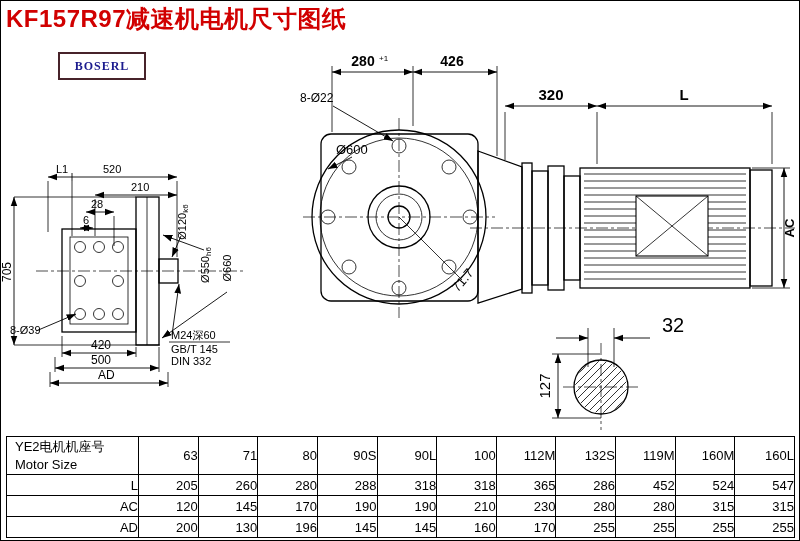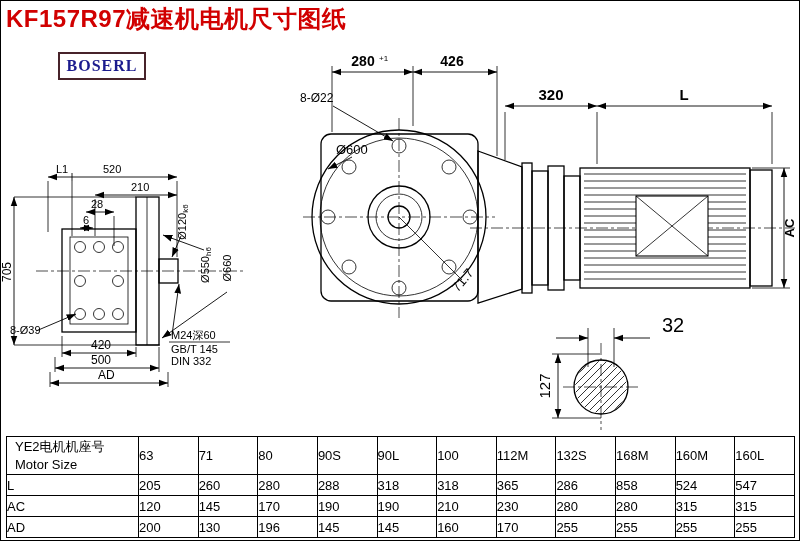--- a/index.html
+++ b/index.html
@@ -1,33 +1,33 @@
 <!DOCTYPE html>
 <html><head>
 <meta charset="utf-8">
 <style>
   *{margin:0;padding:0;box-sizing:border-box}
   html,body{background:#9a9a9a}
   body{font-family:"Liberation Sans","DejaVu Sans",sans-serif}
   .page{position:relative;width:800px;height:541px;background:#fff;overflow:hidden;box-shadow:inset 0 0 0 1px #000}
   .title{position:absolute;left:6px;top:3px;font-size:24px;font-weight:bold;color:#d10000;letter-spacing:.5px;white-space:nowrap}
   .logo{position:absolute;left:58px;top:52px;width:88px;height:28px;border:2px solid #47232a;display:flex;align-items:center;justify-content:center;background:#fff}
-  .logo span{font-family:"Liberation Serif","DejaVu Serif",serif;font-weight:bold;font-size:16px;color:#1b1b8e;letter-spacing:1px}
+  .logo span{font-family:"Liberation Serif","DejaVu Serif",serif;font-weight:bold;font-size:12px;color:#1b1b8e;letter-spacing:1px}
   svg.drawing{position:absolute;left:0;top:0}
   svg text{font-family:"Liberation Sans","DejaVu Sans",sans-serif;fill:#000}
   .ol{fill:none;stroke:#000;stroke-width:1.3}
   .tl{fill:none;stroke:#000;stroke-width:.8}
   .dim{fill:none;stroke:#000;stroke-width:.9}
   .cl{fill:none;stroke:#000;stroke-width:.7;stroke-dasharray:12 3 3 3}
   .hatch{stroke:#000;stroke-width:.8}
   .wh{fill:#fff;stroke:#000;stroke-width:1.1}
   .t8{font-size:8px}.t11{font-size:11px}.t12{font-size:12px}.t13{font-size:13px}
   .t14{font-size:14px}.t15{font-size:15px}.t20{font-size:20px}.b{font-weight:bold}
   table.sizes{position:absolute;left:6px;top:436px;width:789px;border-collapse:collapse;table-layout:fixed;font-size:13px;color:#000;background:#fff}
-  table.sizes th,table.sizes td{border:1px solid #000;text-align:left;font-weight:normal;height:21px;padding:0}
+  table.sizes th,table.sizes td{border:1px solid #000;text-align:right;font-weight:normal;height:21px;padding:0}
   table.sizes tr.hdr th{height:38px}
   table.sizes th.c0{text-align:left;padding-left:8px;line-height:1.35}
 </style>
 </head>
 <body>
 
 <div class="page">
 
   <div class="title">KF157R97减速机电机尺寸图纸</div>
 
@@ -229,35 +229,35 @@
         <div>Motor Size</div>
       </th>
       <th>63</th>
       <th>71</th>
       <th>80</th>
       <th>90S</th>
       <th>90L</th>
       <th>100</th>
       <th>112M</th>
       <th>132S</th>
-      <th>168M</th>
+      <th>119M</th>
       <th>160M</th>
       <th>160L</th>
     </tr>
     <tr>
       <td>L</td>
       <td>205</td>
       <td>260</td>
       <td>280</td>
       <td>288</td>
       <td>318</td>
       <td>318</td>
       <td>365</td>
       <td>286</td>
-      <td>858</td>
+      <td>452</td>
       <td>524</td>
       <td>547</td>
     </tr>
     <tr>
       <td>AC</td>
       <td>120</td>
       <td>145</td>
       <td>170</td>
       <td>190</td>
       <td>190</td>

